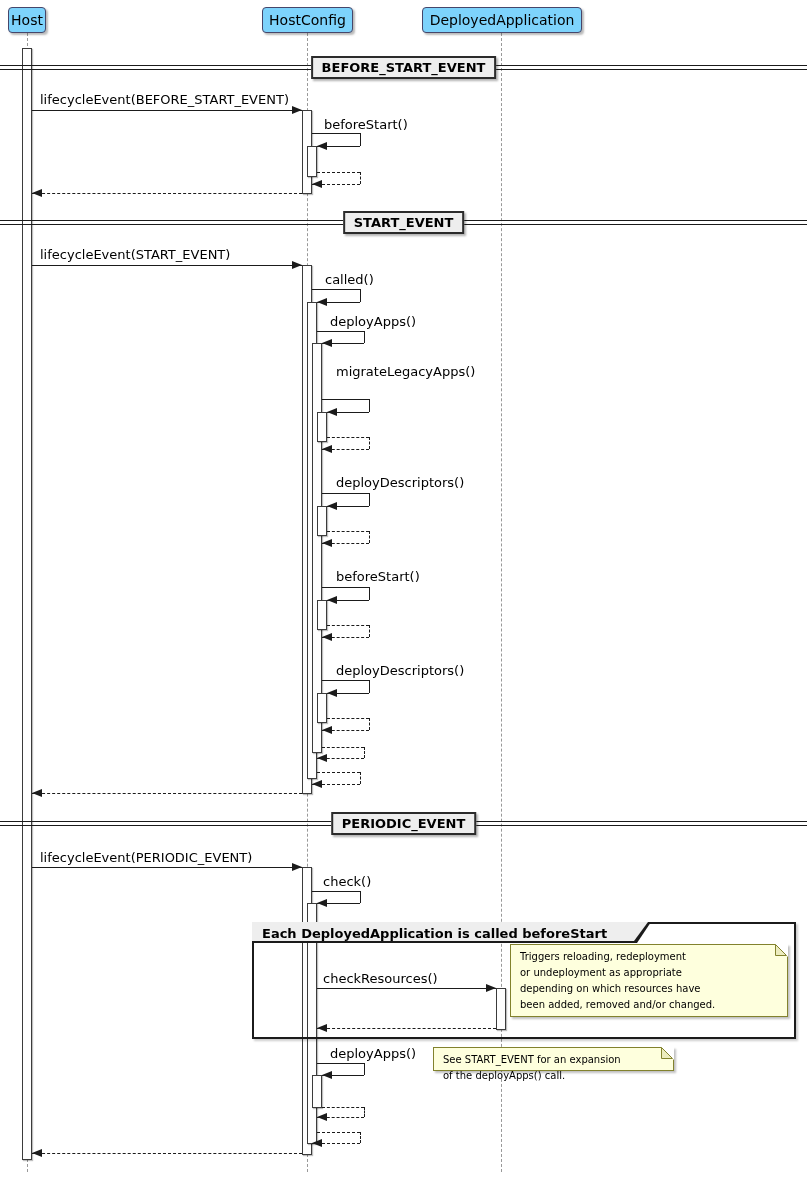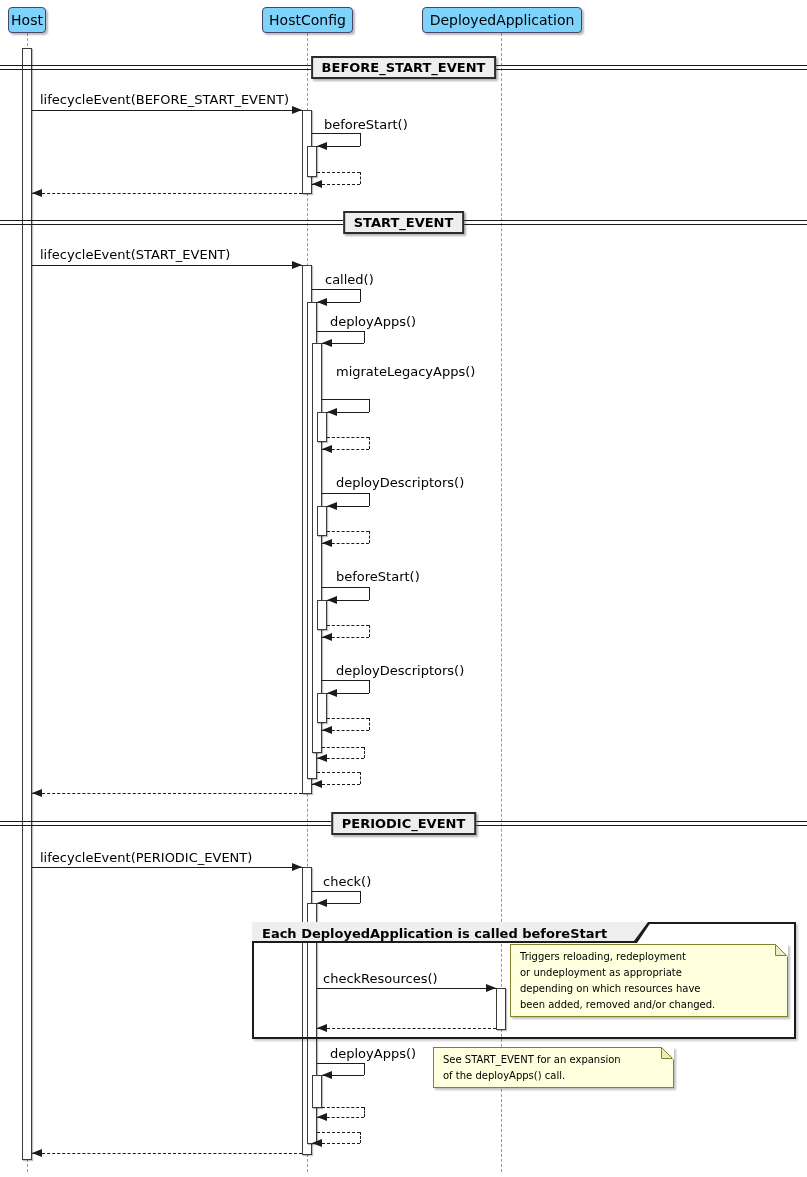--- a/index.html
+++ b/index.html
@@ -96,21 +96,21 @@
   <div class="note" style="left:510px;top:944px;width:278px;height:73px;">
     <span class="note-text">Triggers reloading, redeployment
 or undeployment as appropriate
 depending on which resources have
 been added, removed and/or changed.</span>
     <svg class="note-fold" width="13" height="13" viewBox="0 0 13 13">
       <path d="M0 0 L13 13 L13 0 Z" fill="#ffffff"></path>
       <path d="M0.5 0.5 L11.5 11.5 L0.5 11.5 Z" fill="#ECECBE" stroke="#82822D" stroke-width="1"></path>
     </svg>
   </div>
-  <div class="note" style="left:433px;top:1047px;width:241px;height:41px;">
+  <div class="note" style="left:433px;top:1047px;width:241px;height:24px;">
     <span class="note-text">See START_EVENT for an expansion
 of the deployApps() call.</span>
     <svg class="note-fold" width="13" height="13" viewBox="0 0 13 13">
       <path d="M0 0 L13 13 L13 0 Z" fill="#ffffff"></path>
       <path d="M0.5 0.5 L11.5 11.5 L0.5 11.5 Z" fill="#ECECBE" stroke="#82822D" stroke-width="1"></path>
     </svg>
   </div>
 
   <span class="msg-label" style="left:40px;top:92px;">lifecycleEvent(BEFORE_START_EVENT)</span>
   <span class="msg-label" style="left:324px;top:117px;">beforeStart()</span>

